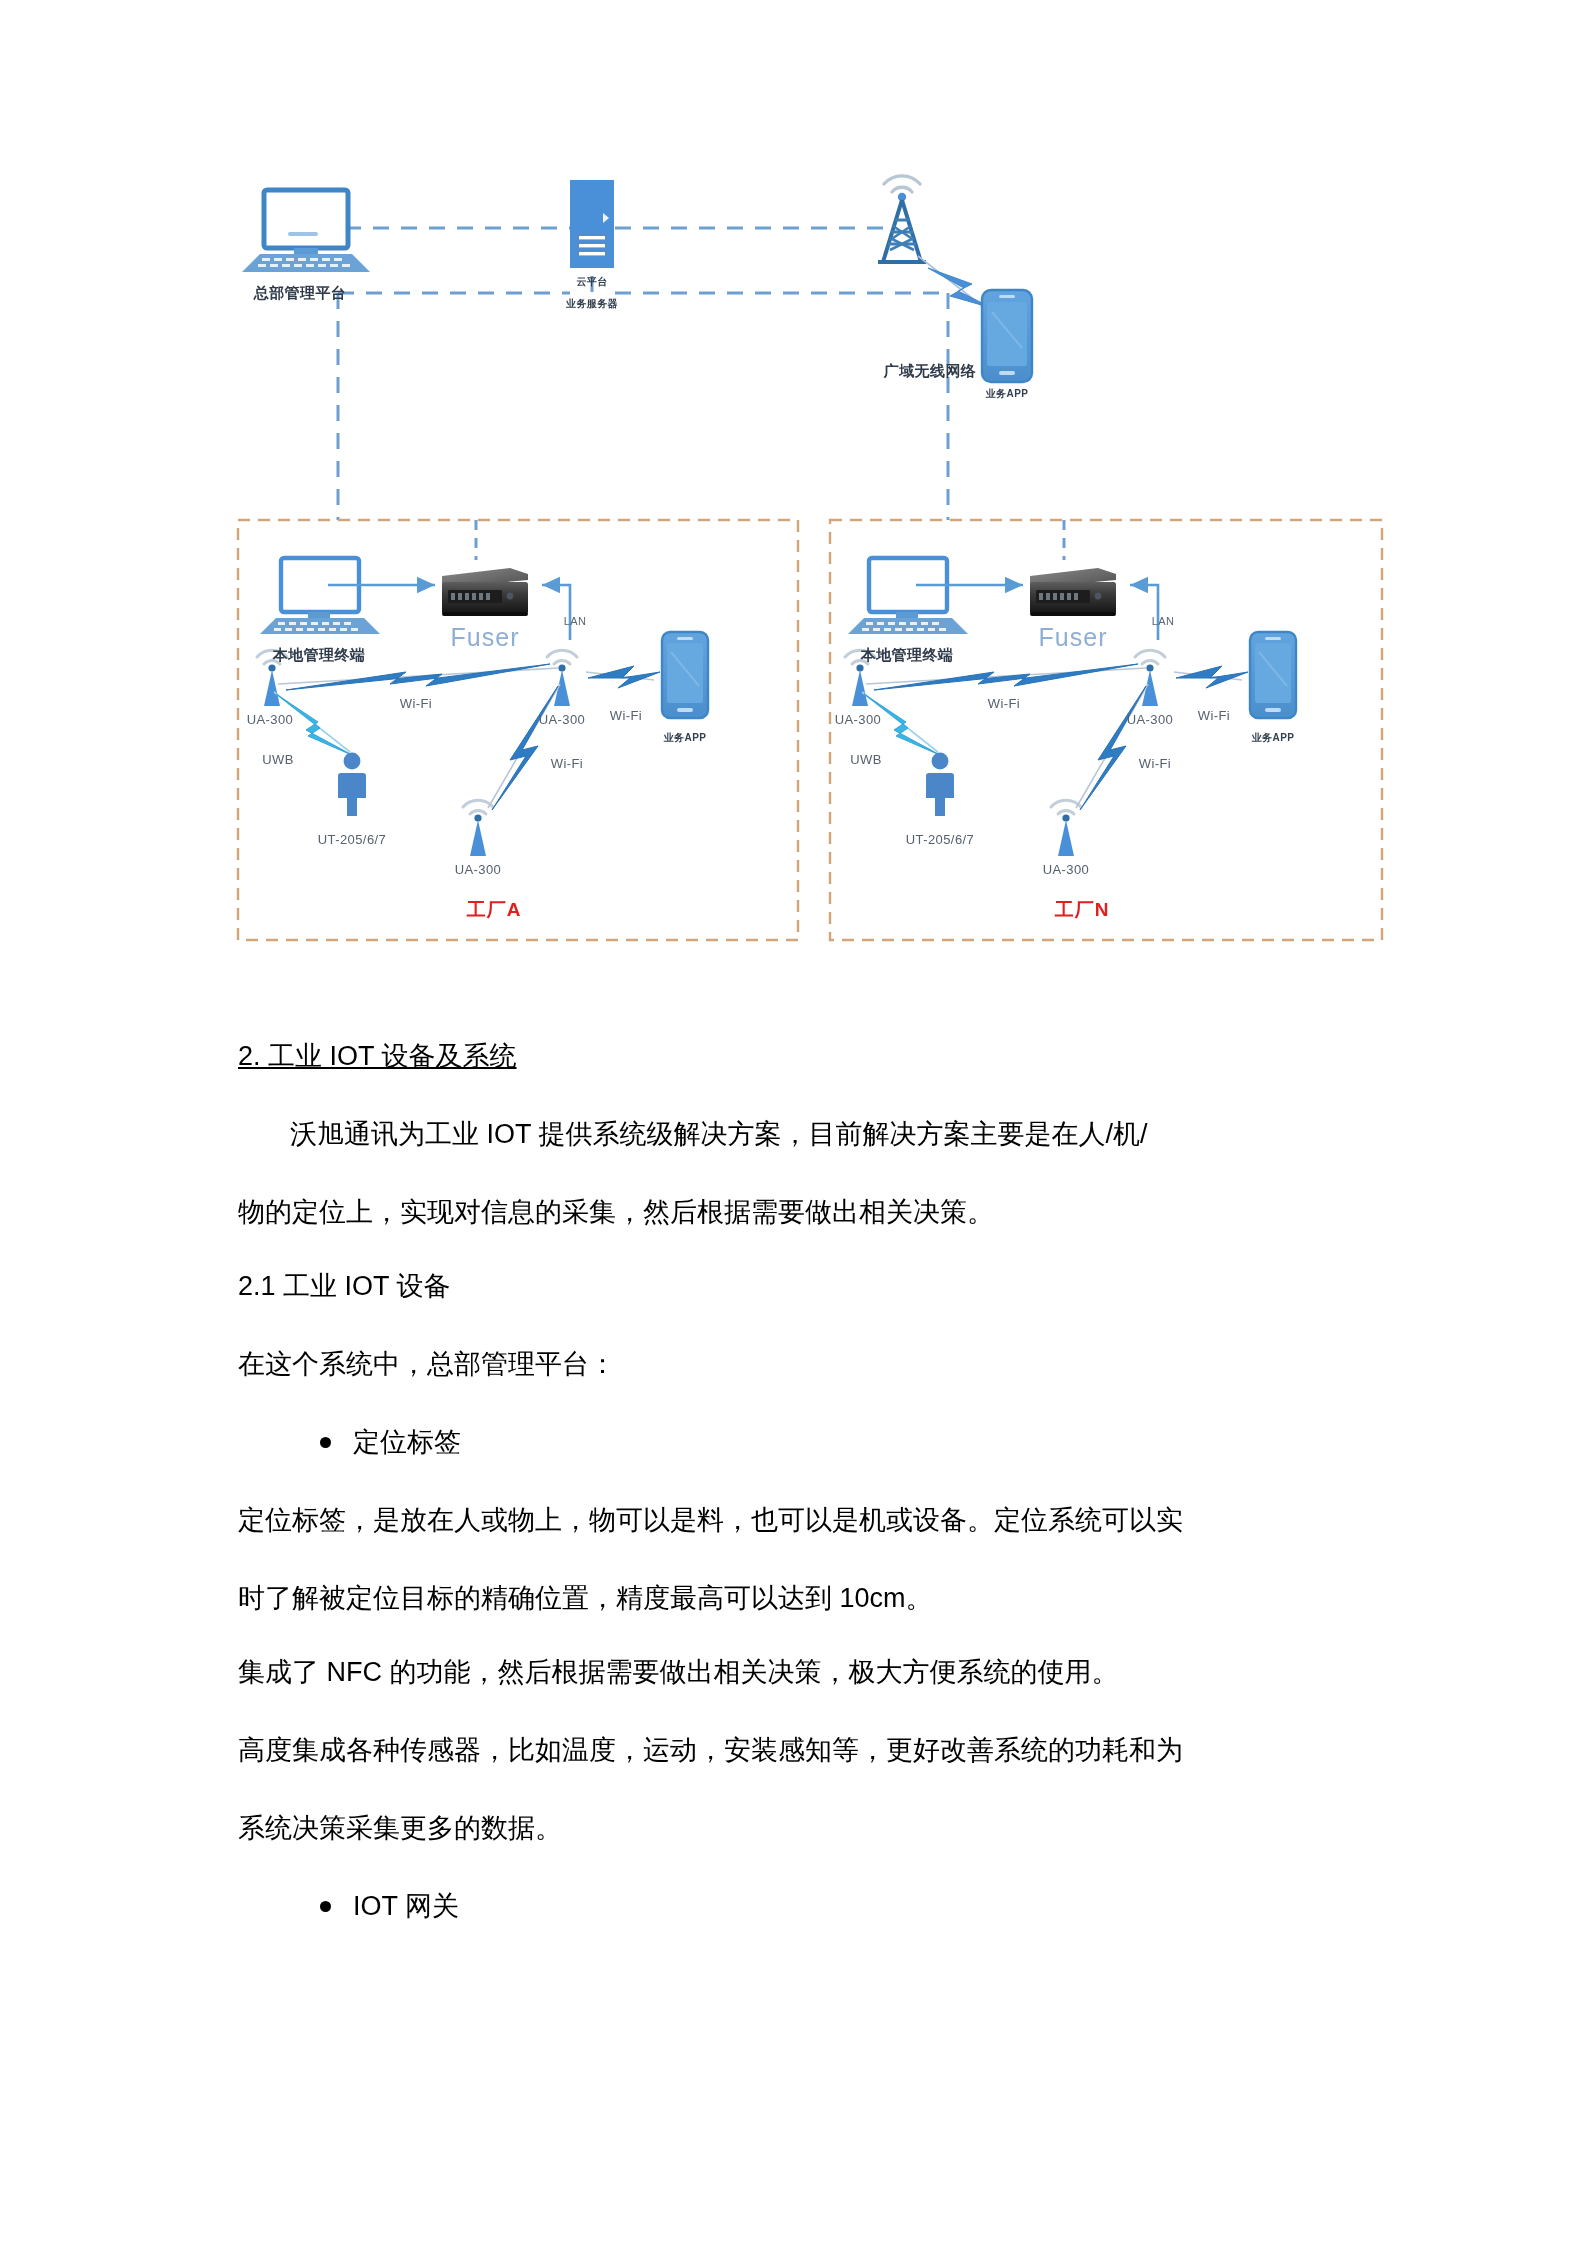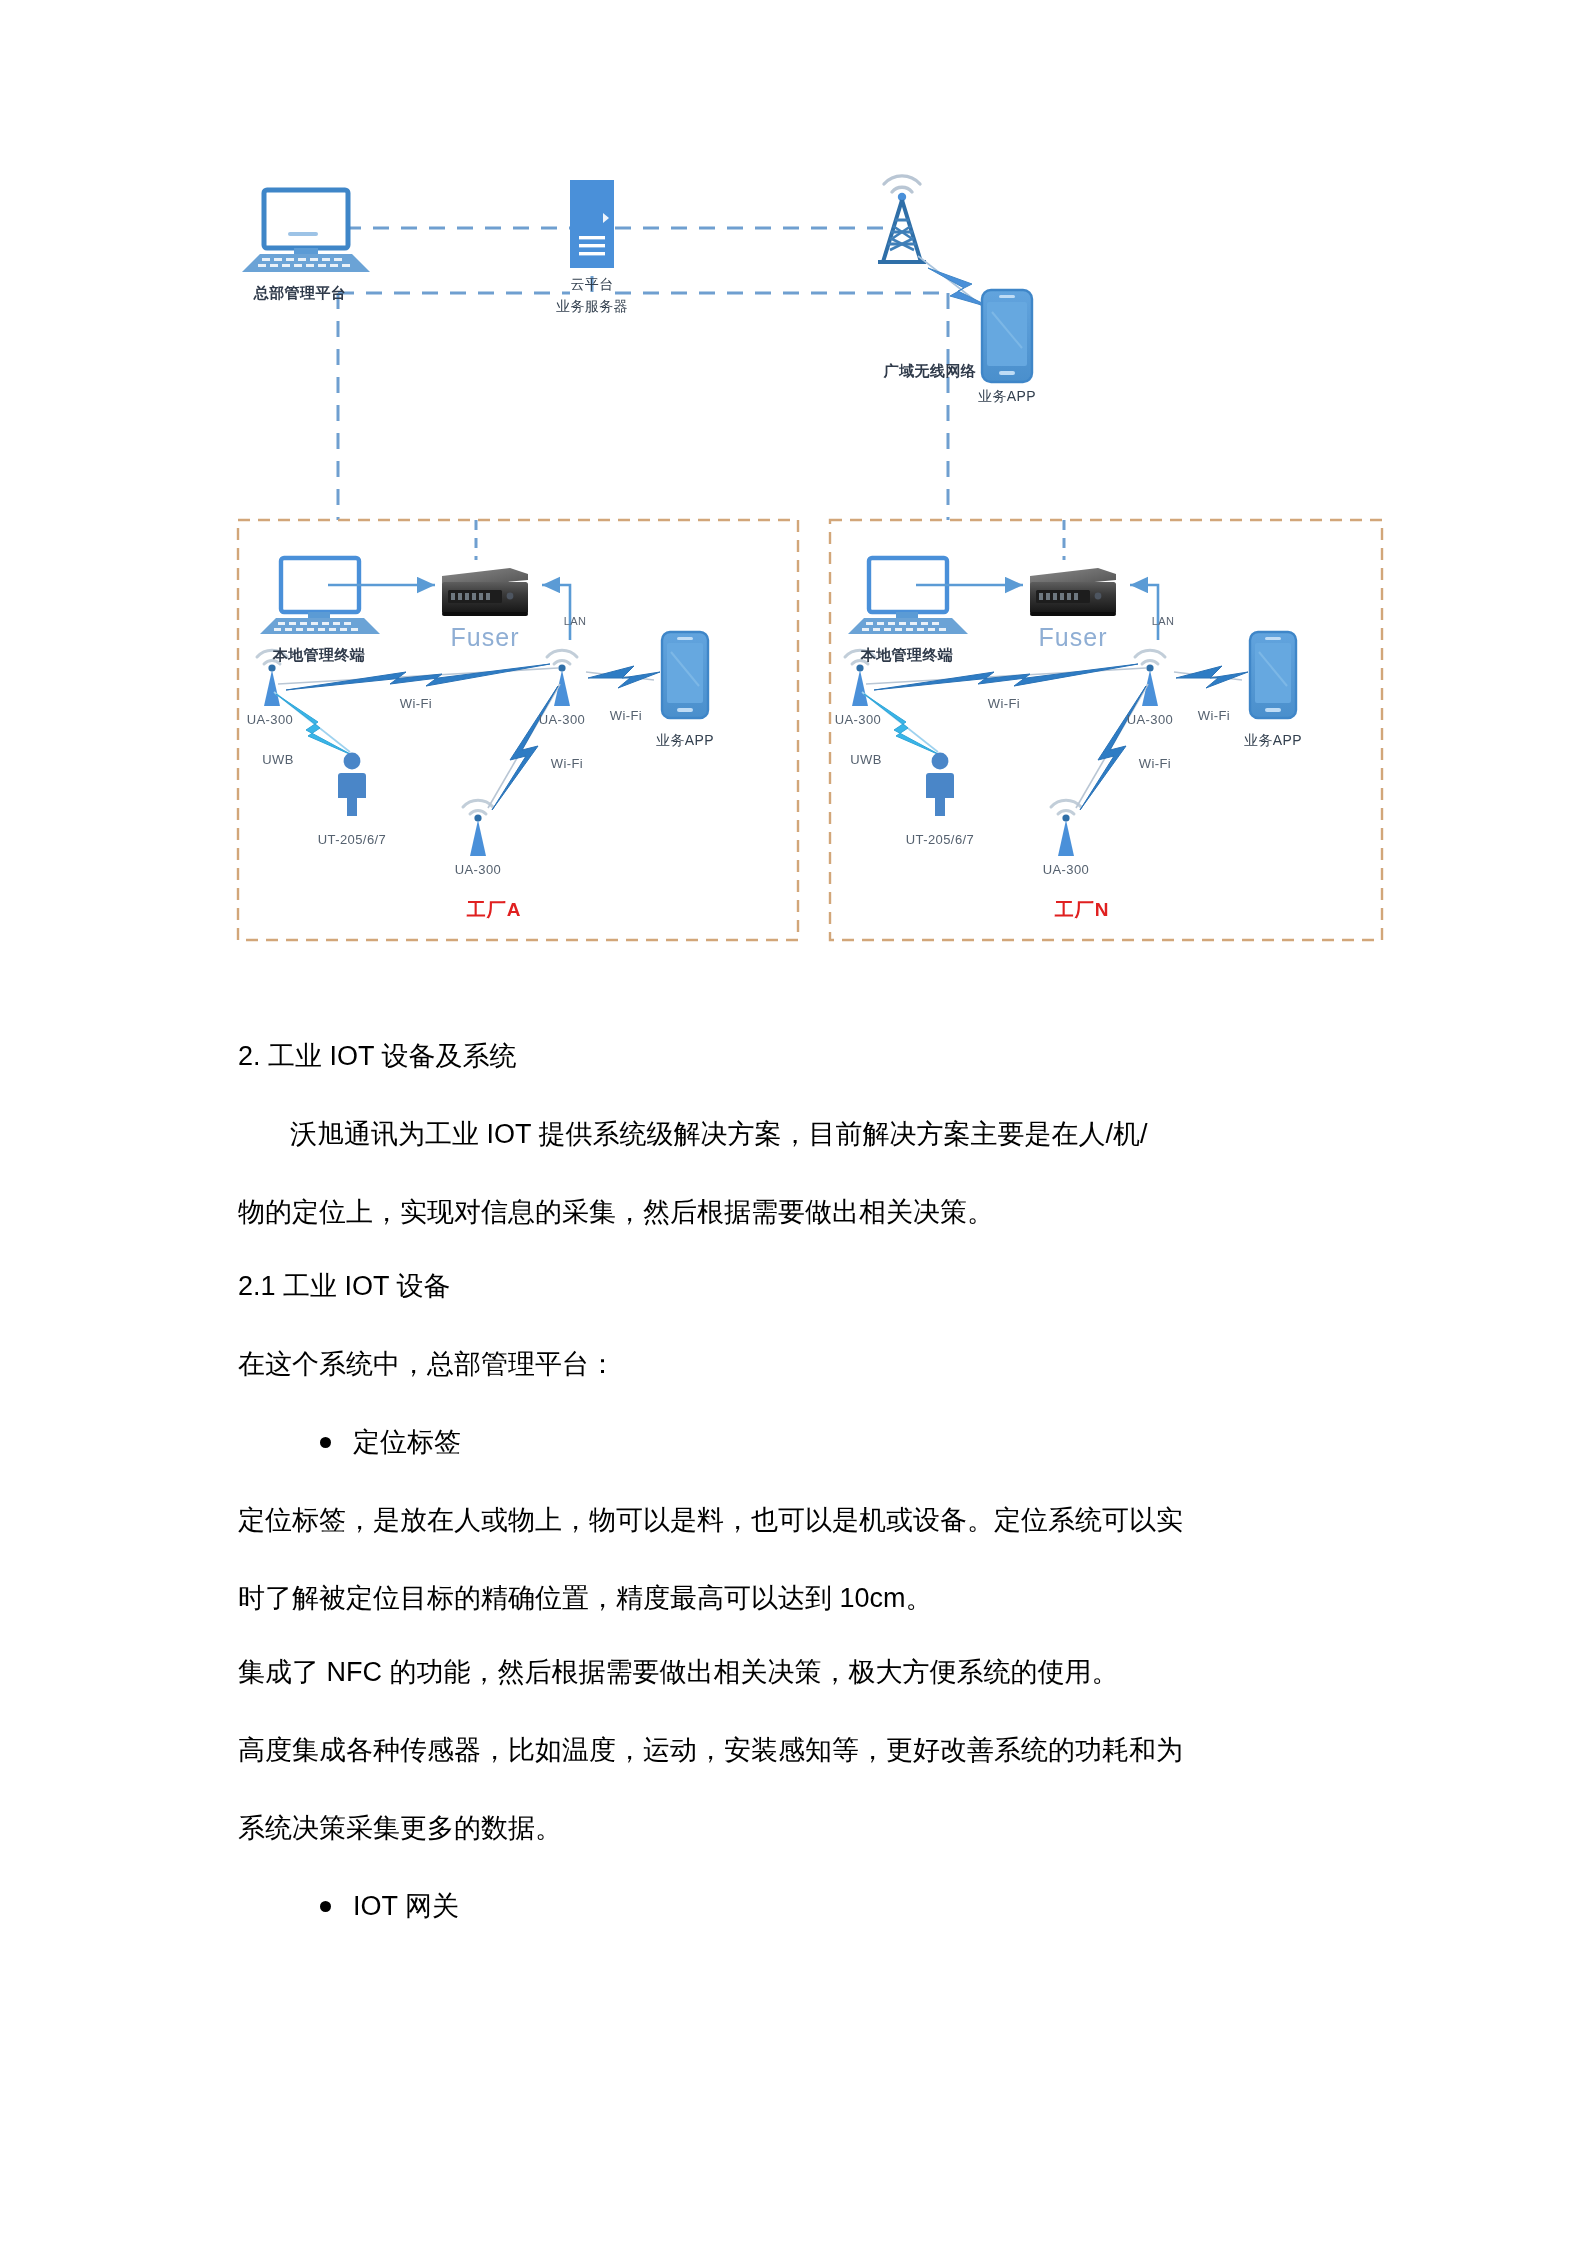--- a/index.html
+++ b/index.html
@@ -34,21 +34,21 @@
 
   .dg-label {
     position: absolute;
     font-family: "Liberation Sans", "DejaVu Sans", sans-serif;
     color: #3f4a5a;
     white-space: nowrap;
     letter-spacing: 0.4px;
     line-height: 1.25;
   }
   .dg-label.cn   { font-size: 15px; color: #2f3a4a; font-weight: 600; }
-  .dg-label.cn-s { font-size: 14px; color: #33404f; font-weight: 400; }
+  .dg-label.cn-s { font-size: 10px; color: #33404f; font-weight: 700; }
   .dg-label.en-s { font-size: 13px; color: #55616f; }
   .dg-label.tiny { font-size: 11px; color: #5a6472; }
   .dg-label.fuser{ font-size: 25px; color: #8faed4; letter-spacing: 1px; }
   .dg-label.factory {
     font-size: 19px;
     color: #e02020;
     font-weight: 700;
     letter-spacing: 1px;
   }
   .dg-label.center { transform: translateX(-50%); }
@@ -416,21 +416,21 @@
     <div class="dg-label en-s center" style="left:984px; top:548px;">Wi-Fi</div>
     <div class="dg-label en-s center" style="left:925px; top:596px;">Wi-Fi</div>
     <div class="dg-label en-s center" style="left:636px; top:592px;">UWB</div>
     <div class="dg-label en-s center" style="left:710px; top:672px;">UT-205/6/7</div>
     <div class="dg-label cn-s center" style="left:1043px; top:572px;">业务APP</div>
     <div class="dg-label factory center" style="left:852px; top:738px;">工厂N</div>
   </div>
 
   <div class="body-text">
 
-    <div class="tline" style="top:22px;">2. 工业 IOT 设备及系统</div>
+    <div class="tline" style="top:22px;text-decoration:underline;">2. 工业 IOT 设备及系统</div>
 
     <div class="tline indent" style="top:100px;">沃旭通讯为工业 IOT 提供系统级解决方案，目前解决方案主要是在人/机/</div>
     <div class="tline" style="top:178px;">物的定位上，实现对信息的采集，然后根据需要做出相关决策。</div>
 
     <div class="tline" style="top:252px;">2.1 工业 IOT 设备</div>
 
     <div class="tline" style="top:330px;">在这个系统中，总部管理平台：</div>
 
     <div class="tline bullet2" style="top:408px;">
       <span class="bullet-dot"></span><span>定位标签</span>

